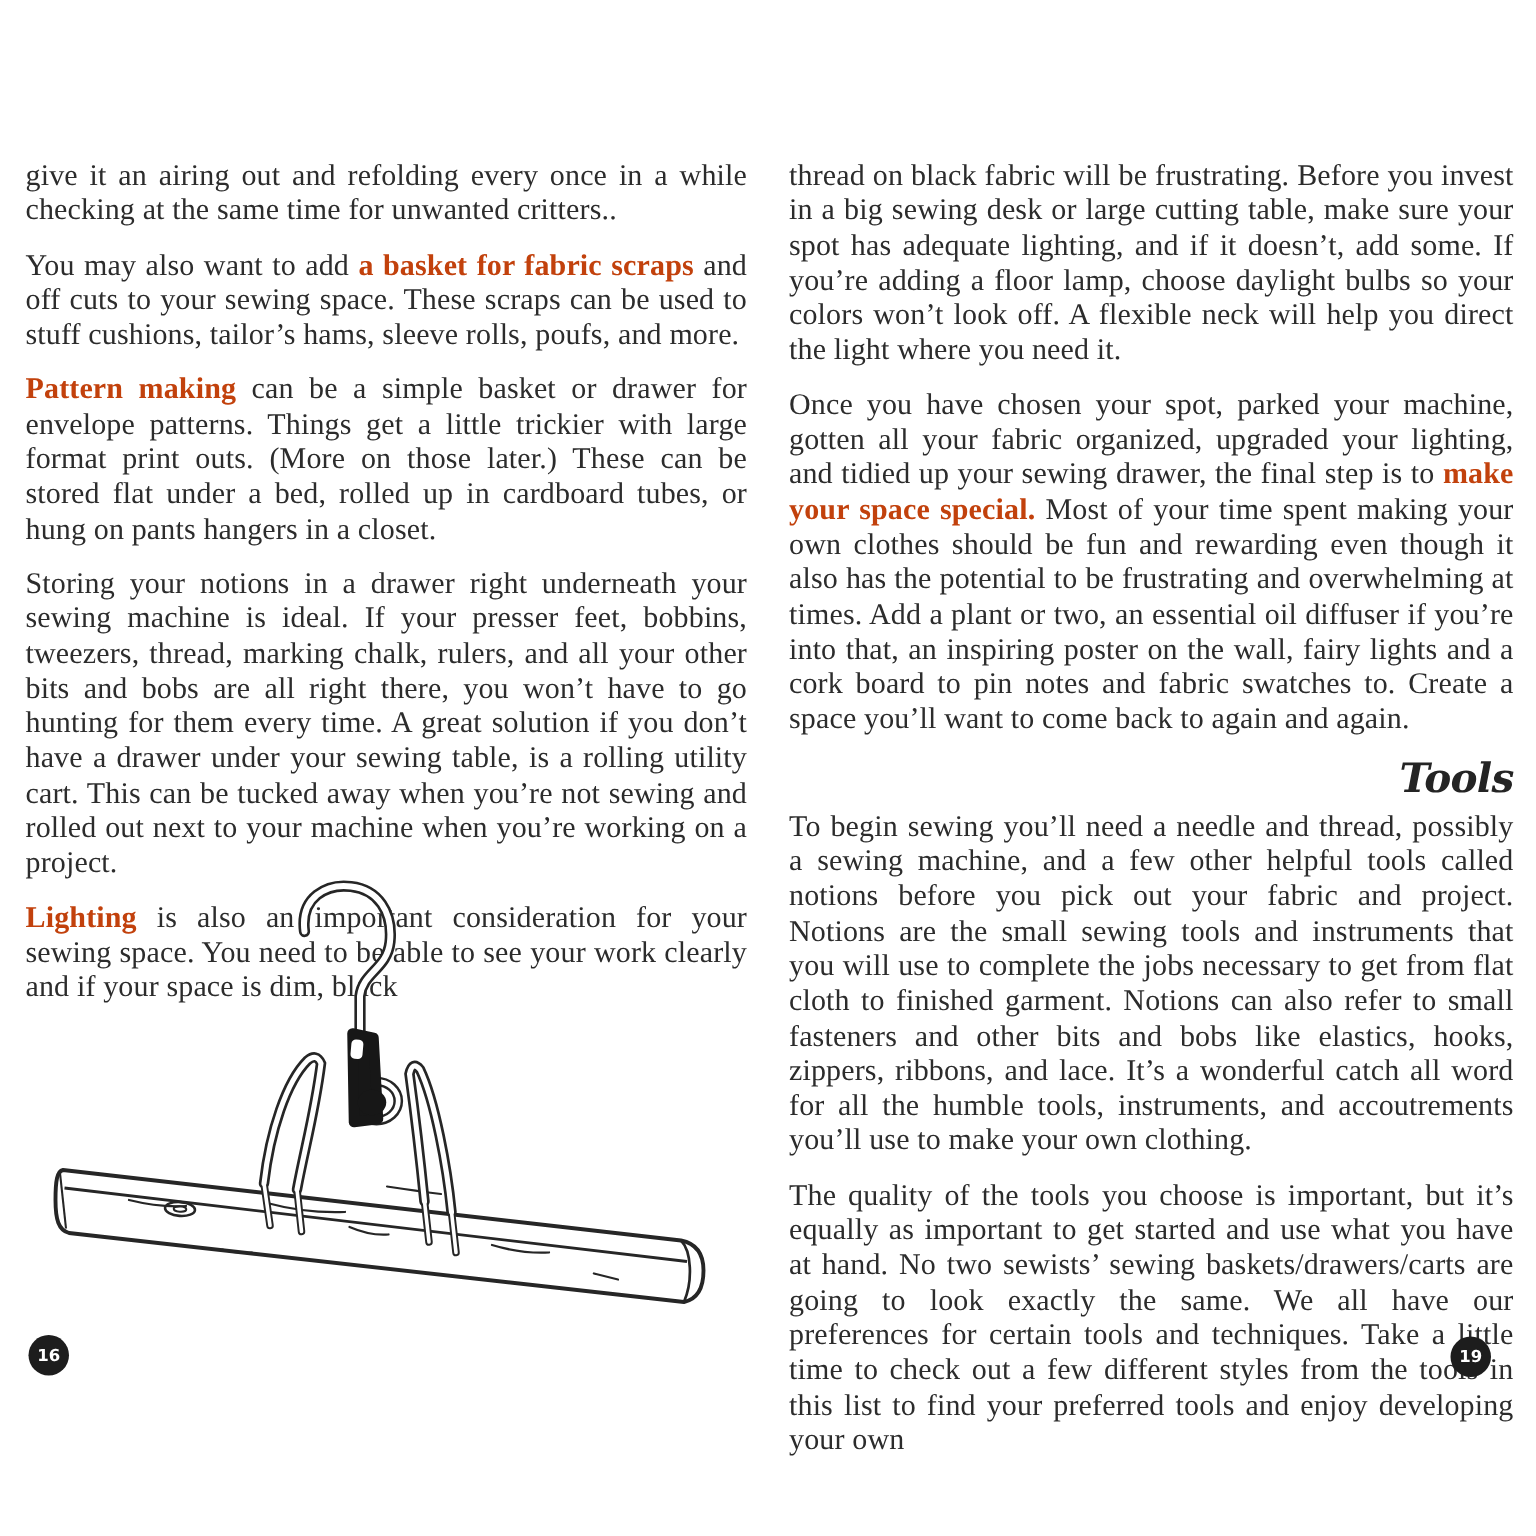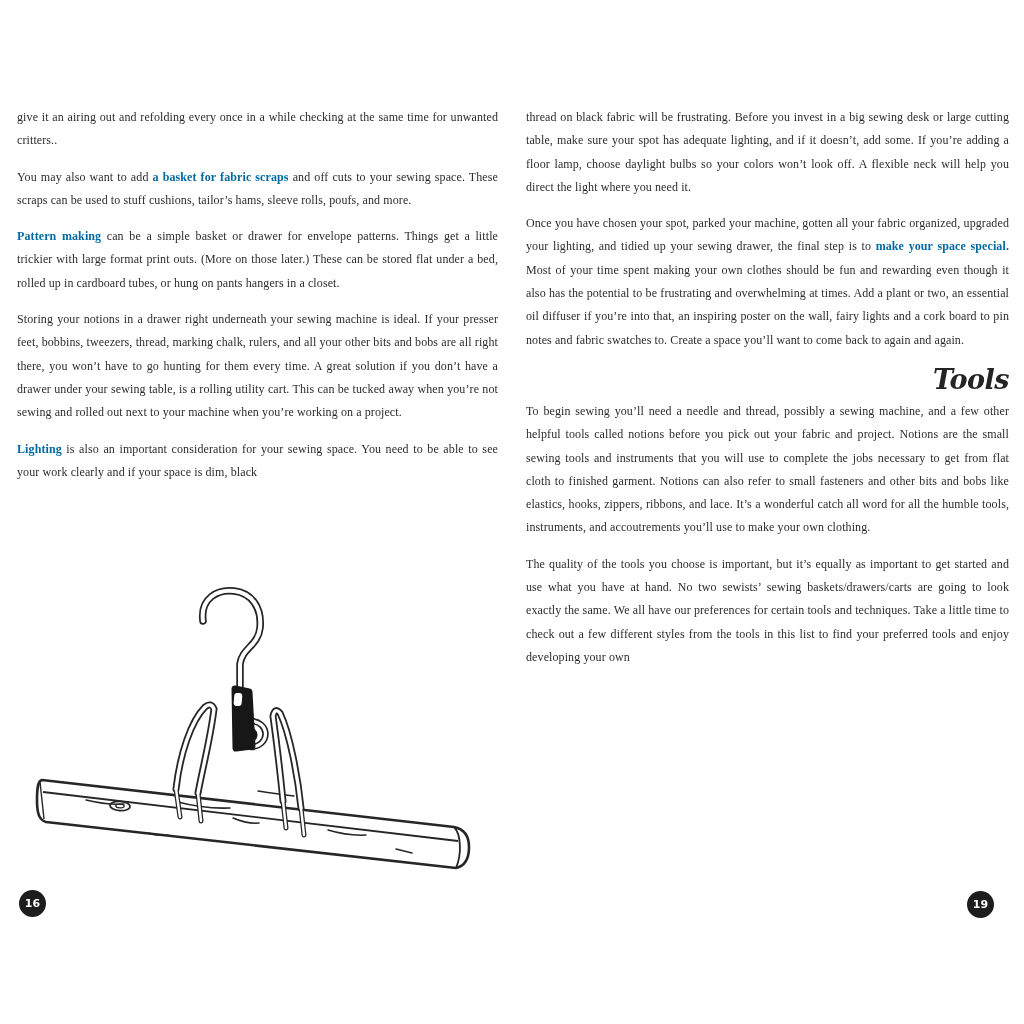--- a/index.html
+++ b/index.html
@@ -10,26 +10,26 @@
     overflow:hidden;
     font-family:"Liberation Serif",serif;
   }
   .spread{position:absolute;inset:0;background:#ffffff;}
   .col{position:absolute;top:106px;}
   .col-left{left:17px;width:481px;}
   .col-right{left:526px;width:483px;}
   .para{
     margin:0 0 13px 0;
     text-align:justify;
-    font-size:12px;
+    font-size:20px;
     line-height:23.3px;
     color:#2c2c2c;
     letter-spacing:0.1px;
   }
-  .para b{font-weight:700;color:#0369a1;}
+  .para b{font-weight:700;color:#c2410c;}
   .tools-heading{
     font-family:"DejaVu Serif",serif;
     font-style:italic;
     font-weight:600;
     font-size:27px;
     line-height:30px;
     margin:8px 0 5px 0;
     color:#242424;
     letter-spacing:-0.5px;
     text-align:right;

